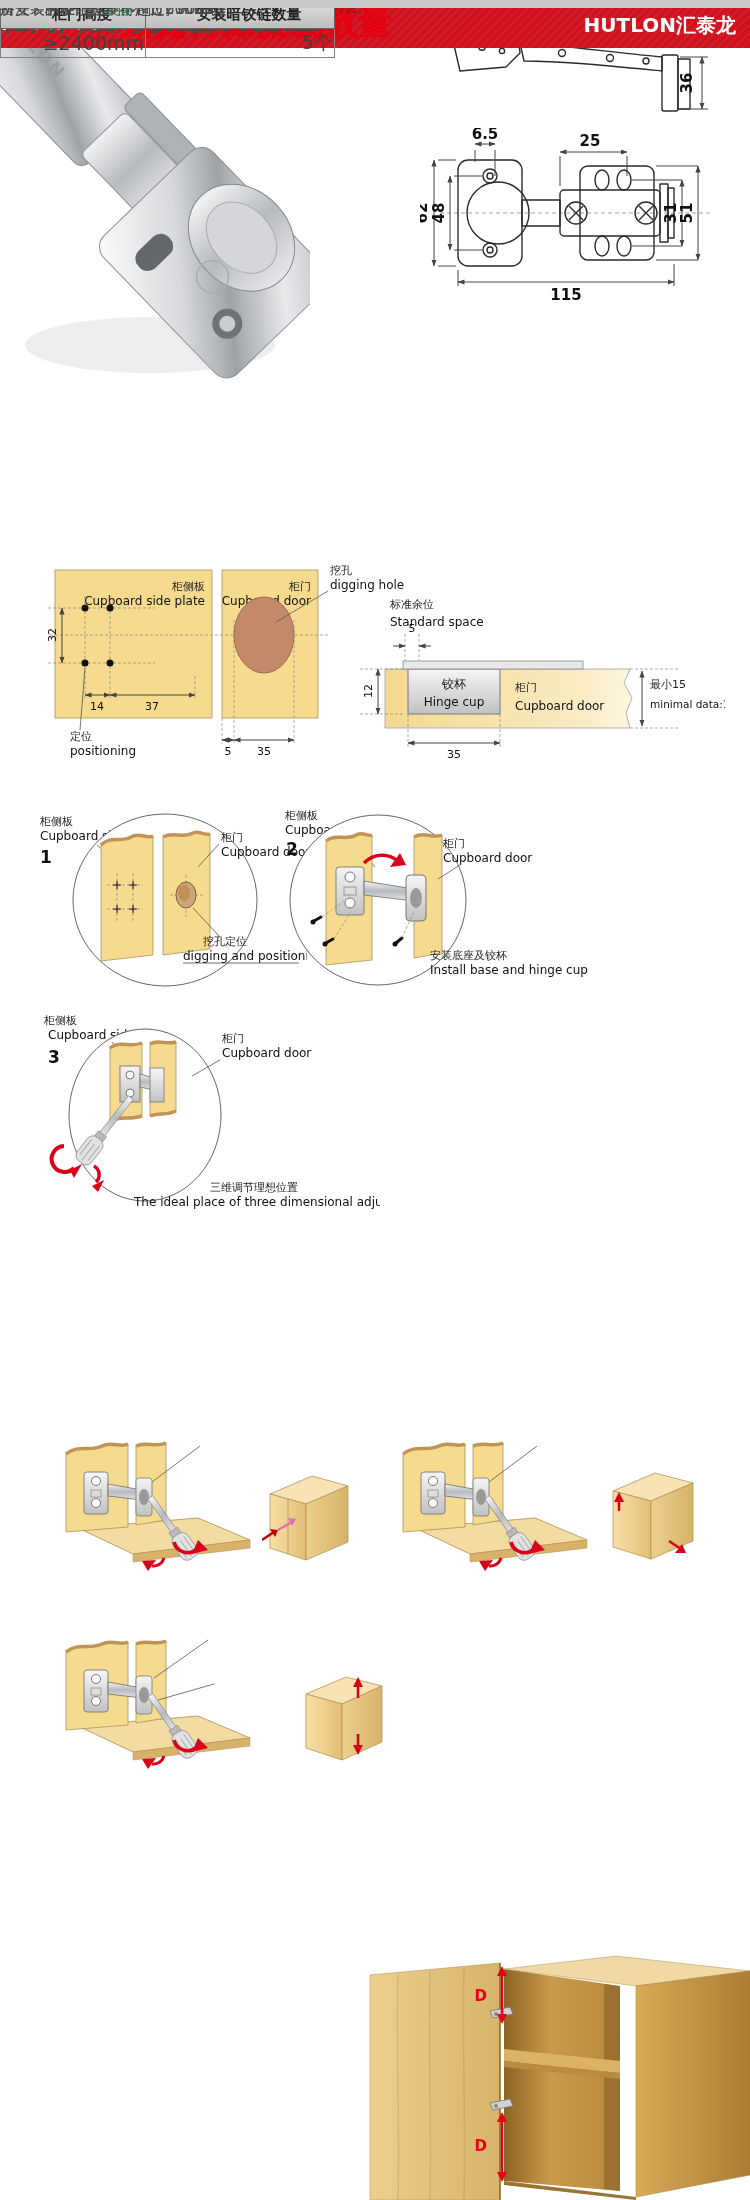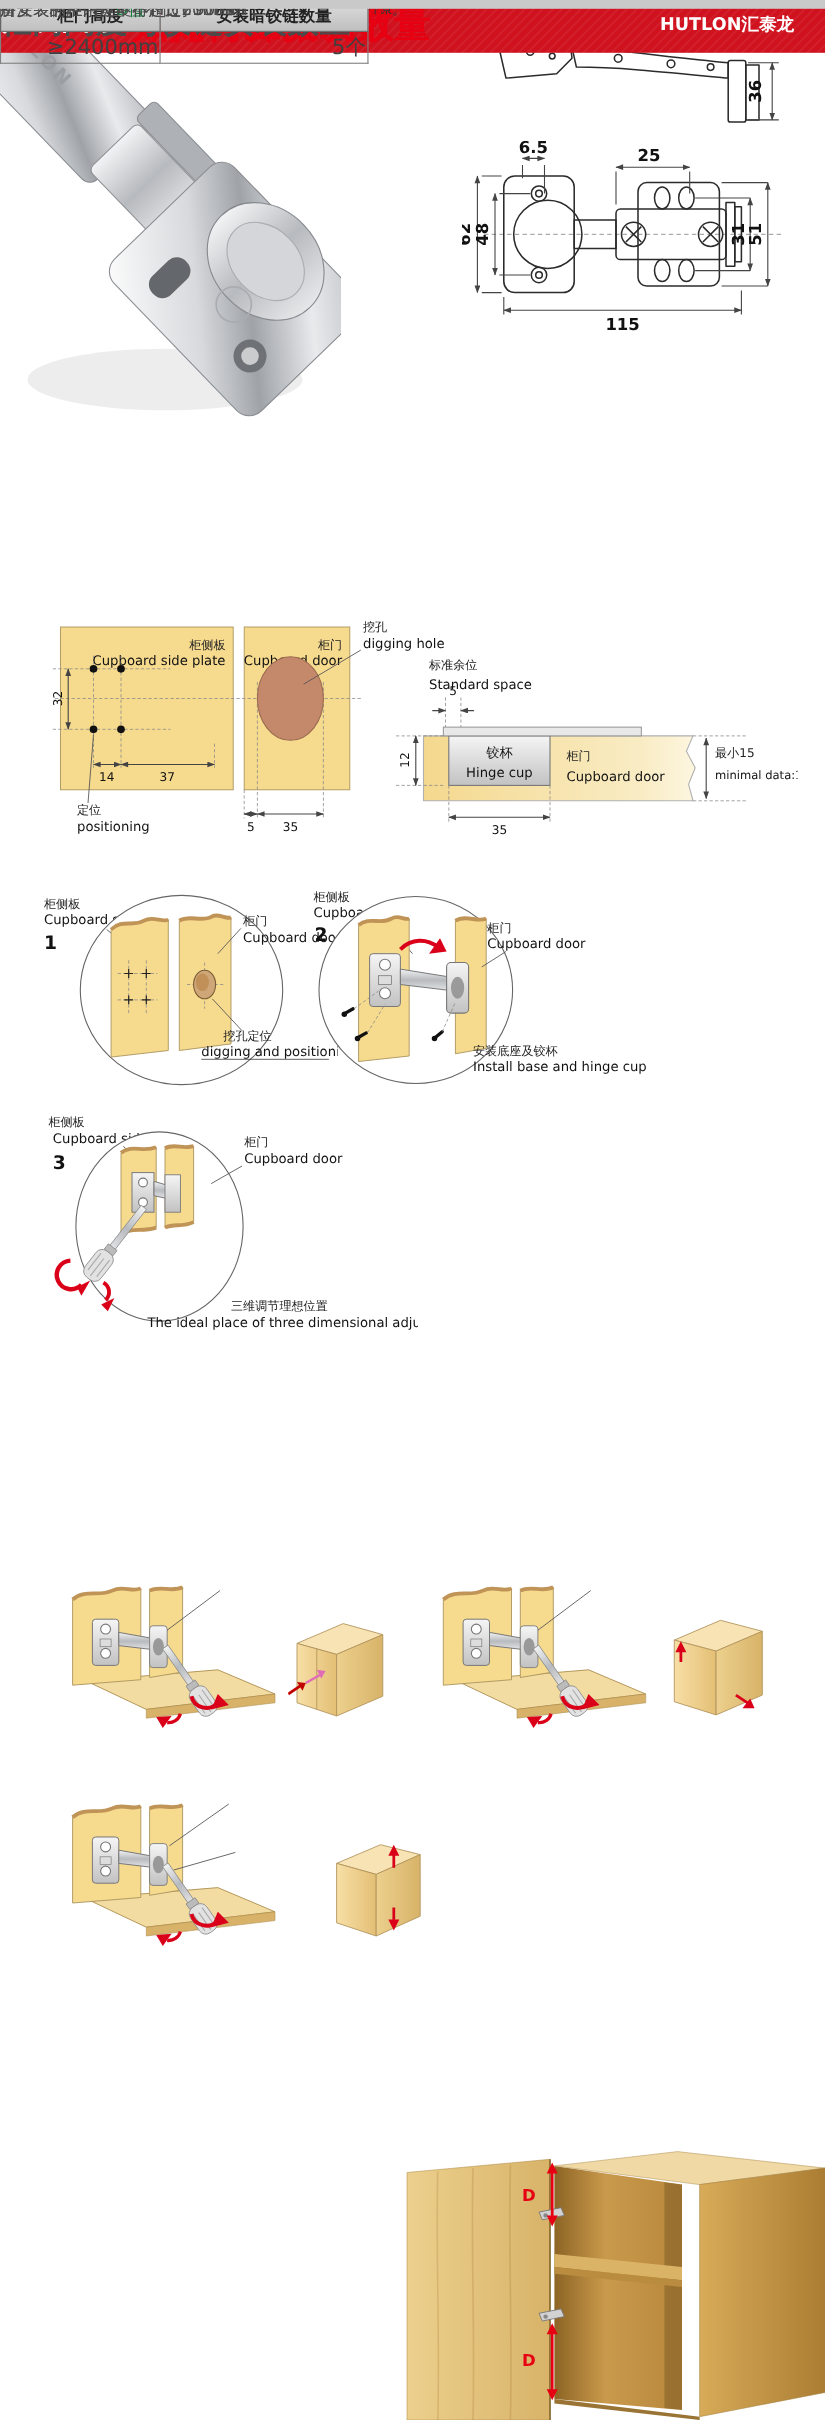--- a/index.html
+++ b/index.html
@@ -167,21 +167,21 @@
 
   <div class="abs" style="left:300;top:360;font-size:22px;color:#111">
     <span>DS-815101</span>
     <span style="display:inline-block;width:10px"></span>
     <span>缓冲暗铰链 (内藏)</span>
   </div>
 
   <div class="abs banner">
     <div class="abs" style="left:18;top:8;font-size:26px;font-weight:bold;color:#fff;letter-spacing:2px">安装图示</div>
     <div class="abs" style="left:140;top:25;font-size:10.5px;color:rgba(255,255,255,.65);letter-spacing:1px">INSTALLATION ICON</div>
-    <div class="abs" style="right:28px;top:12px;font-size:16px;font-weight:bold;color:#fff">HUTLON汇泰龙</div>
+    <div class="abs" style="right:14px;top:12px;font-size:20px;font-weight:bold;color:#fff">HUTLON汇泰龙</div>
   </div>
 
   <div class="abs" style="left:25;top:478;width:698;height:769;border:1px solid #a0a0a0;border-radius:6px;background:#fff"></div>
 
   <div class="abs" style="left:55;top:494;font-size:24px;font-weight:bold;color:#111;letter-spacing:5px">暗铰链系列安装技术</div>
   <div class="abs" style="left:55;top:538;font-size:13px;color:#333">The Installation Technology of Concealed Hinge</div>
 
   <svg class="abs" style="left:30;top:558" width="695" height="238" viewBox="0 0 695 238">
     <rect class="tan" x="25" y="12" width="157" height="148" stroke="#b0b0b0"></rect>
     <rect class="tan" x="192" y="12" width="96" height="148" stroke="#b0b0b0"></rect>

